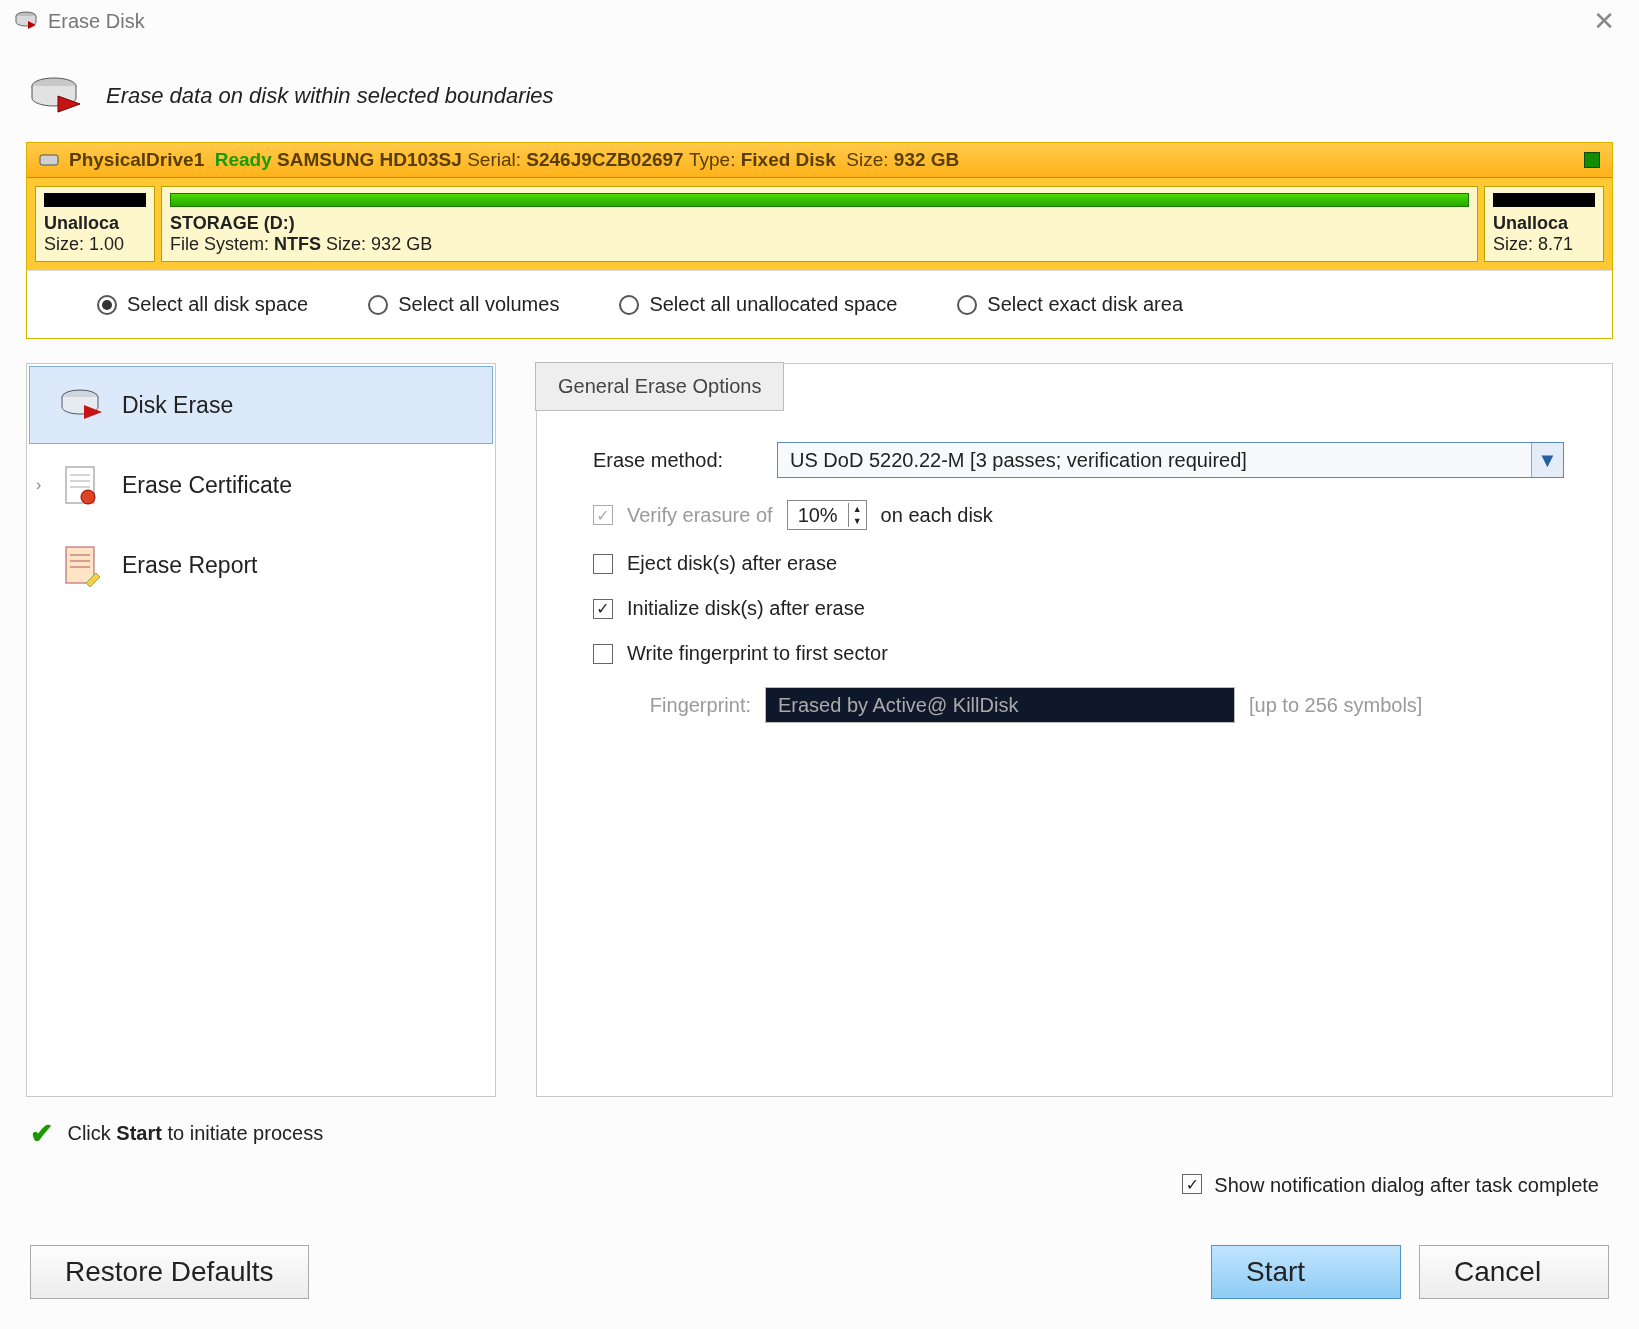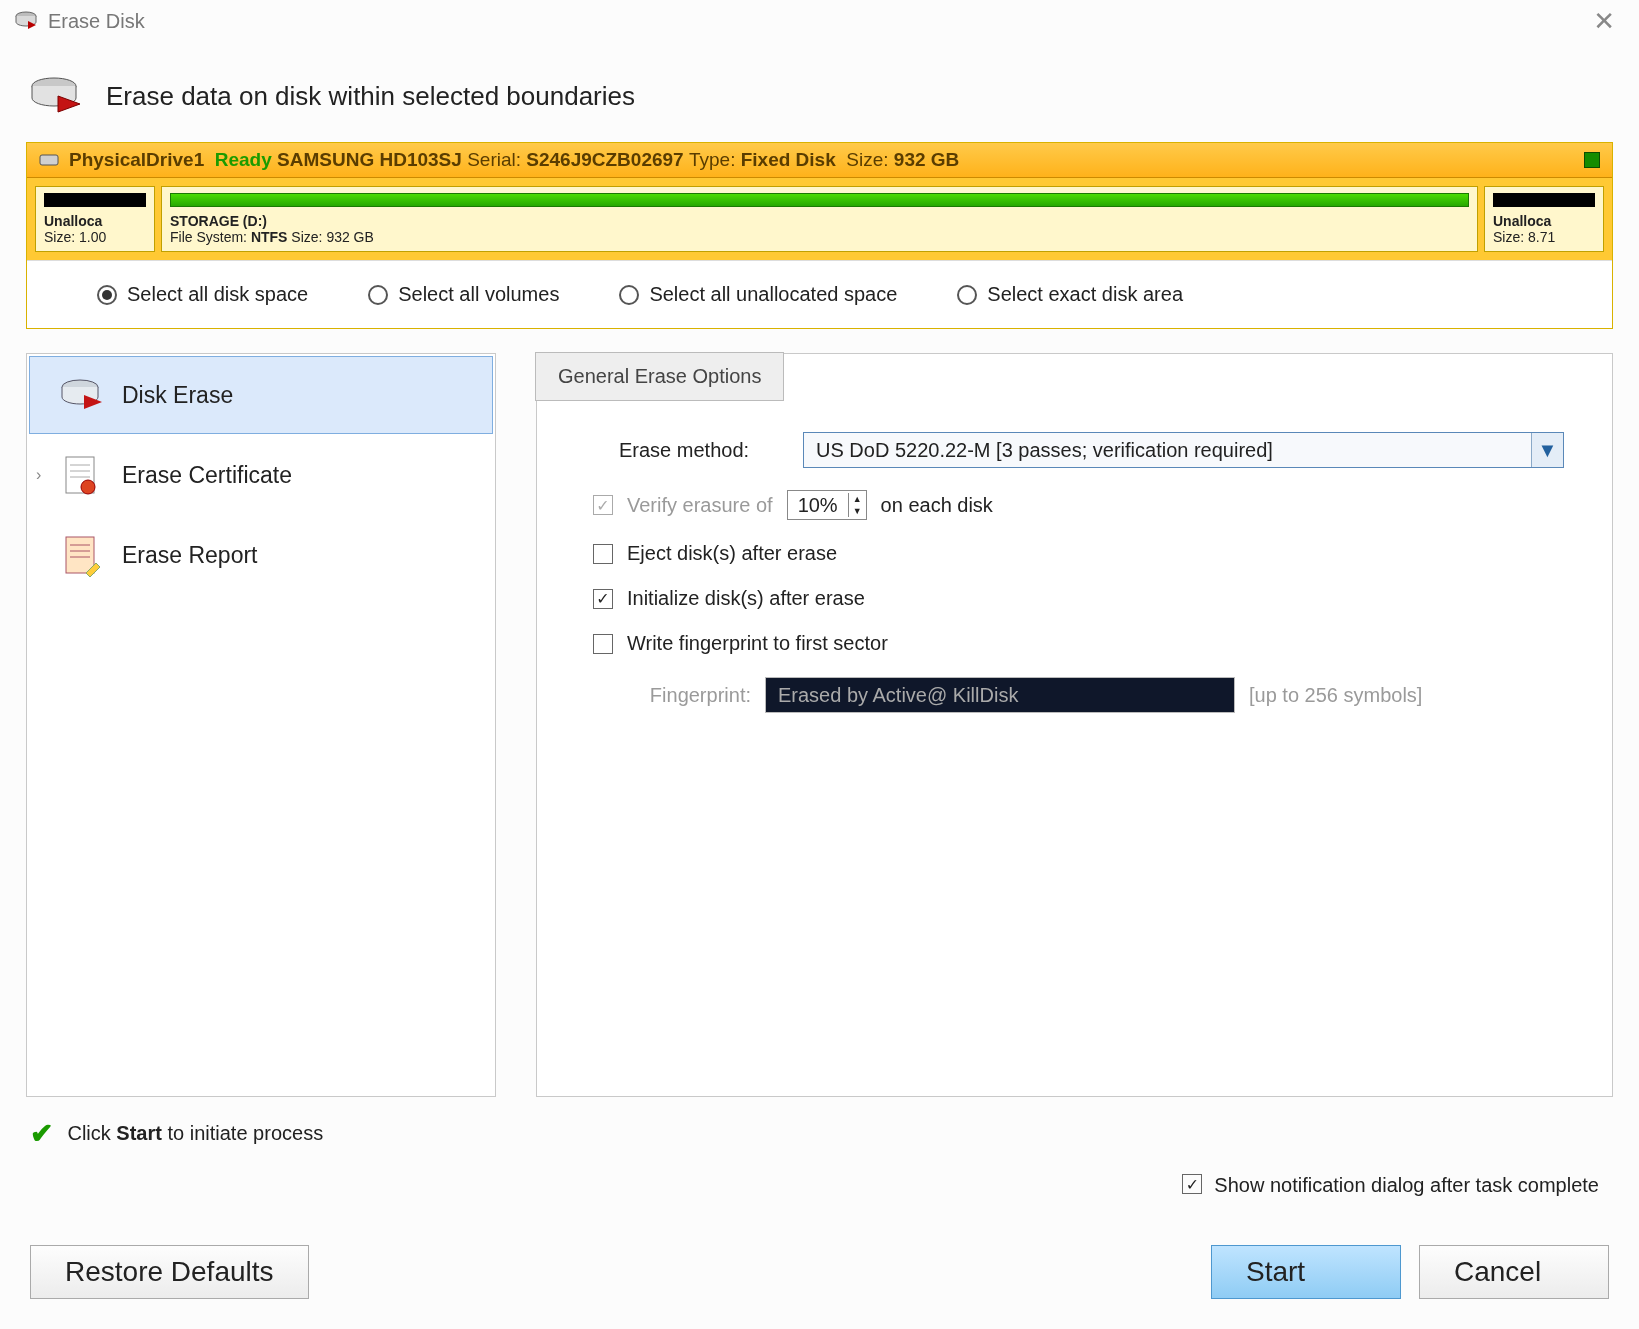--- a/index.html
+++ b/index.html
@@ -4,33 +4,33 @@
 <style>
   * { box-sizing: border-box; font-family: "Segoe UI", Tahoma, sans-serif; }
   body { margin:0; background:#f5f5f5; color:#222; font-size:18px; }
   .window { width:1639px; height:1329px; background:#fcfcfc; position:relative; overflow:hidden;
             display:flex; flex-direction:column; }
   
   .titlebar { height:42px; display:flex; align-items:center; padding:16px 14px; color:#777; font-size:20px; }
   .titlebar .icon { width:24px; height:24px; margin-right:10px; }
   .close-x { margin-left:auto; font-size:26px; color:#888; padding:4px 10px; cursor:default; }
   
-  .subhead { display:flex; align-items:center; padding:30px 28px 22px 28px; font-size:26px; color:#222; }
+  .subhead { display:flex; align-items:center; padding:30px 28px 22px 28px; font-size:22px; color:#222;font-style:italic; }
   .subhead .big-icon { width:56px; height:48px; margin-right:22px; }
   
   .drive-outer { margin:0 26px; border:1px solid #d9b200; background:#fff; }
   .drive-hdr { background:linear-gradient(#ffca4a,#ffb21a); border-bottom:1px solid #cc8a00;
                padding:6px 12px; display:flex; align-items:center; font-size:19px; }
   .drive-hdr .disk-icon { width:20px; height:16px; margin-right:10px; }
   .drive-hdr .bold { font-weight:700; color:#5a3d00; }
   .drive-hdr .green { color:#1c9b00; font-weight:700; }
   .drive-hdr .lab { color:#5a3d00; }
   .drive-hdr .stop { margin-left:auto; width:16px; height:16px; background:#138c00; border:1px solid #0a4d00;}
   .drive-body { background:#ffc933; padding:8px; display:flex; gap:6px; }
-  .part { background:#fff7cc; border:1px solid #c0a000; padding:6px 8px; font-size:14px;
+  .part { background:#fff7cc; border:1px solid #c0a000; padding:6px 8px; font-size:18px;
           display:flex; flex-direction:column; }
   .part .bar { height:14px; margin-bottom:6px; }
   .bar-black { background:#000; }
   .bar-grn { background:linear-gradient(#4bdc00,#27a800); border:1px solid #1a7a00; }
   .part strong { font-weight:700; }
   .p-small { width:120px; overflow:hidden; white-space:nowrap; }
   .p-big { flex:1; }
   .p-small2 { width:120px; overflow:hidden; white-space:nowrap; }
   
   .radio-row { display:flex; gap:60px; padding:22px 70px; font-size:20px; background:#fff;
@@ -44,21 +44,21 @@
   .side-item { display:flex; align-items:center; gap:16px; padding:16px 20px 16px 28px; font-size:23px;
                border:1px solid transparent; margin:2px; position:relative;}
   .side-item.sel { background:#dbe9fb; border:1px solid #7faee0; }
   .side-item .iconbox { width:48px; height:44px; }
   .side-item .expand { position:absolute; left:6px; color:#888; font-size:16px;}
   .options { flex:1; border:1px solid #c9c9c9; background:#fff; position:relative; }
   .tab { position:absolute; top:-2px; left:-2px; background:#eee; border:1px solid #bbb;
          padding:12px 22px; font-size:20px; color:#444;}
   .opt-body { padding:78px 48px 30px 56px; font-size:20px; color:#222; }
   .row { display:flex; align-items:center; gap:14px; margin-bottom:22px; }
-  .row .lab { min-width:170px;margin-left:26px; }
+  .row .lab { min-width:170px; }
   .select { flex:1; display:flex; align-items:center; border:1px solid #5a88b8;
             background:#f7f9fc; height:36px; }
   .select .txt { flex:1; padding:0 12px; white-space:nowrap; overflow:hidden; }
   .select .arrow { width:32px; display:flex; align-items:center; justify-content:center;
                    background:#e4edf7; border-left:1px solid #8aa9c8; height:100%; color:#22609e;}
   .chk { width:20px; height:20px; border:1px solid #666; display:inline-flex; align-items:center;
          justify-content:center; font-size:16px; color:#222;}
   .chk.d { border-color:#aaa; color:#aaa;}
   .muted { color:#9a9a9a; }
   .spin { display:inline-flex; border:1px solid #888; height:30px; align-items:center;}

